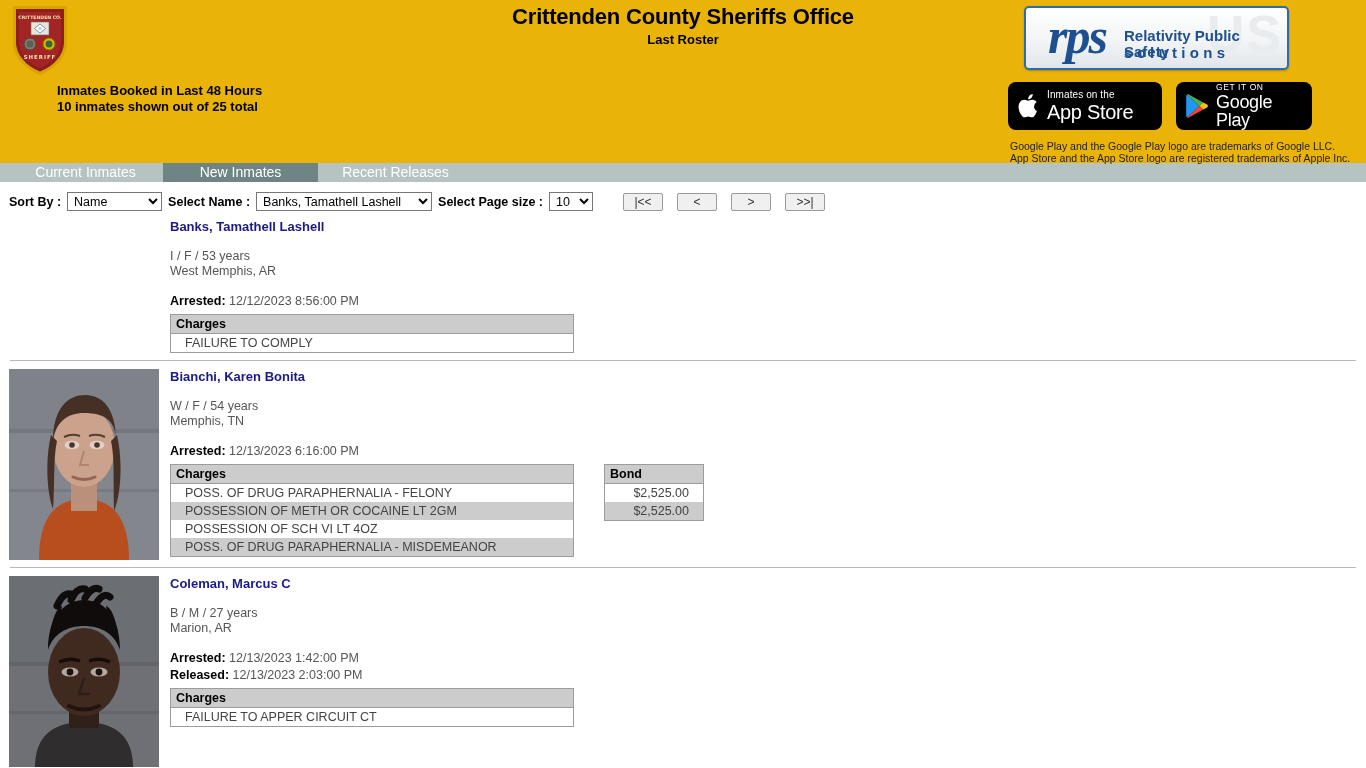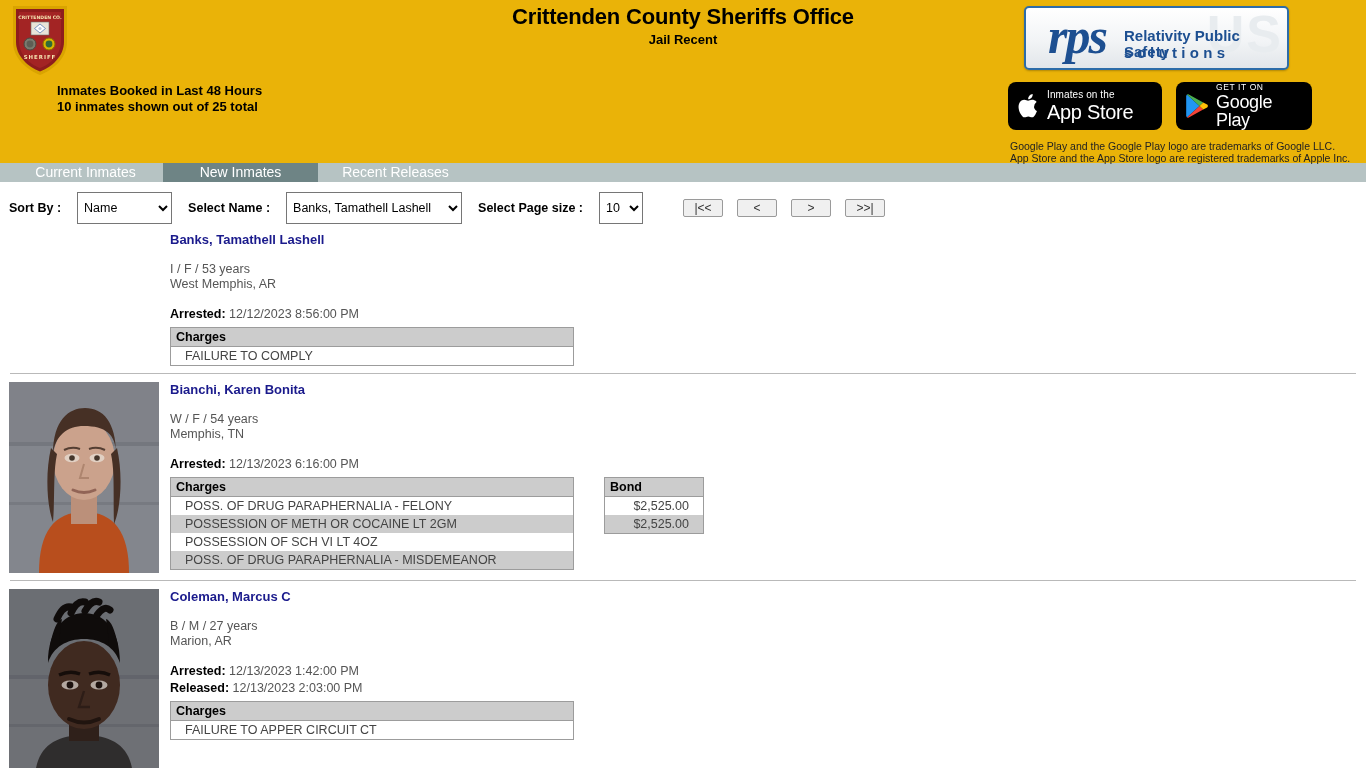--- a/index.html
+++ b/index.html
@@ -127,32 +127,32 @@
     cursor: pointer;
     user-select: none;
   }
   .tab.active { background: #6e8485; }
   .tab.first { margin-left: 8px; }
 
   
   .controls {
     display: flex; align-items: center;
     padding: 10px 0 0 9px;
-    gap: 16px;
+    gap: 6px;
     font-size: 12.5px;
   }
   .ctl-label { font-weight: bold; color: #000000; white-space: nowrap; }
   select {
     font-family: "Liberation Sans", sans-serif;
     font-size: 12.5px;
     padding: 1px 2px;
     border: 1px solid #767676;
     background: #ffffff;
     color: #000000;
-    height: 32px;
+    height: 19px;
   }
   select.sort { width: 95px; }
   select.name { width: 176px; }
   select.size { width: 44px; }
   .pager { display: flex; gap: 14px; margin-left: 24px; }
   .pgbtn {
     width: 40px; height: 18px;
     border: 1px solid #9a9a9a;
     background: #f0f0f0;
     border-radius: 2px;
@@ -244,21 +244,21 @@
       <circle cx="23" cy="42" r="6" fill="#7b7b6e" stroke="#4a4a42" stroke-width="1"></circle>
       <circle cx="23" cy="42" r="3.4" fill="#5e5e54"></circle>
       <circle cx="42" cy="42" r="6" fill="#d9b400" stroke="#8a6f00" stroke-width="1"></circle>
       <circle cx="42" cy="42" r="3.4" fill="#2f6b3a"></circle>
       <text x="33" y="57" font-family="DejaVu Sans, sans-serif" font-size="5.4" font-weight="bold" fill="#f5e3b0" text-anchor="middle" letter-spacing="1">SHERIFF</text>
     </svg>
   </div>
 
   <div class="title-block">
     <div class="site-title">Crittenden County Sheriffs Office</div>
-    <div class="site-subtitle">Jail Recent</div>
+    <div class="site-subtitle">Last Roster</div>
   </div>
 
   <div class="booked-info">
     <div>Inmates Booked in Last 48 Hours</div>
     <div>10 inmates shown out of 25 total</div>
   </div>
 
   <div class="rps-block">
     <div class="rps-logo">
       <div class="rps-ghost">US</div>

